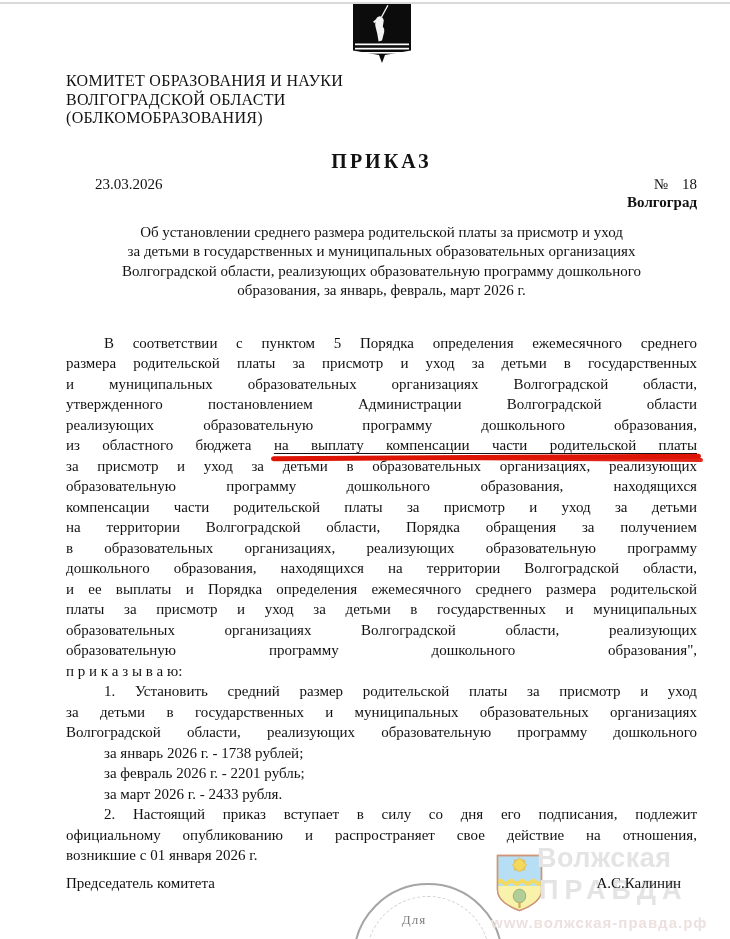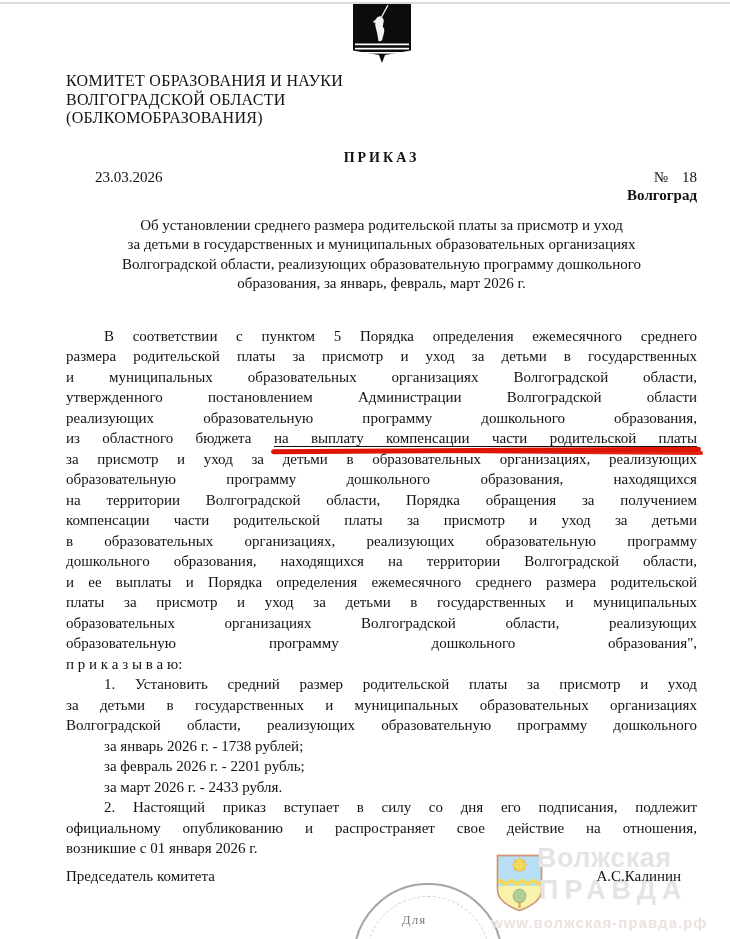--- a/index.html
+++ b/index.html
@@ -11,21 +11,21 @@
   html,body{background:#fff;}
   .page{
     position:relative;width:730px;height:939px;background:#ffffff;
     font-family:"Liberation Serif","DejaVu Serif",serif;color:#121212;
     overflow:hidden;
   }
   .top-edge{position:absolute;top:2px;left:0;width:730px;height:2px;background:#dadada;}
   .content{position:absolute;left:66px;top:0;width:631px;z-index:2;}
   .emblem{margin:4px auto 0;width:64px;height:60px;}
   .org{margin-top:8px;text-align:left;font-size:16px;line-height:18.5px;letter-spacing:.3px;}
-  .doc-type{margin-top:22px;text-align:center;font-size:14px;font-weight:bold;letter-spacing:3px;}
+  .doc-type{margin-top:22px;text-align:center;font-size:20px;font-weight:bold;letter-spacing:3px;}
   .meta{margin-top:3px;display:flex;justify-content:space-between;align-items:baseline;font-size:15px;padding-left:29px;}
   .num{display:flex;gap:14px;}
   .city{text-align:right;font-size:15px;line-height:19px;font-weight:bold;}
   .title{margin-top:11px;font-size:15px;line-height:19.5px;text-align:center;}
   .body{margin-top:32px;font-size:15px;line-height:20.5px;}
   .jline{text-align:justify;text-align-last:justify;-moz-text-align-last:justify;white-space:normal;}
   .indent{text-indent:38px;}
   .left{text-align:left;text-align-last:left;}
   .amount{margin-left:38px;}
   .red-ul{
@@ -149,22 +149,22 @@
 
     <div class="body">
       <div class="jline indent">В соответствии с пунктом 5 Порядка определения ежемесячного среднего</div>
       <div class="jline">размера родительской платы за присмотр и уход за детьми в государственных</div>
       <div class="jline">и муниципальных образовательных организациях Волгоградской области,</div>
       <div class="jline">утвержденного постановлением Администрации Волгоградской области</div>
       <div class="jline">реализующих образовательную программу дошкольного образования,</div>
       <div class="jline"><span>из областного бюджета </span><span class="red-ul">на выплату компенсации части родительской платы</span></div>
       <div class="jline">за присмотр и уход за детьми в образовательных организациях, реализующих</div>
       <div class="jline">образовательную программу дошкольного образования, находящихся</div>
+      <div class="jline">компенсации части родительской платы за присмотр и уход за детьми</div>
       <div class="jline">на территории Волгоградской области, Порядка обращения за получением</div>
-      <div class="jline">компенсации части родительской платы за присмотр и уход за детьми</div>
       <div class="jline">в образовательных организациях, реализующих образовательную программу</div>
       <div class="jline">дошкольного образования, находящихся на территории Волгоградской области,</div>
       <div class="jline">и ее выплаты и Порядка определения ежемесячного среднего размера родительской</div>
       <div class="jline">платы за присмотр и уход за детьми в государственных и муниципальных</div>
       <div class="jline">образовательных организациях Волгоградской области, реализующих</div>
       <div class="jline">образовательную программу дошкольного образования",</div>
       <div class="left">п р и к а з ы в а ю:</div>
 
       <div class="jline indent">1. Установить средний размер родительской платы за присмотр и уход</div>
       <div class="jline">за детьми в государственных и муниципальных образовательных организациях</div>

